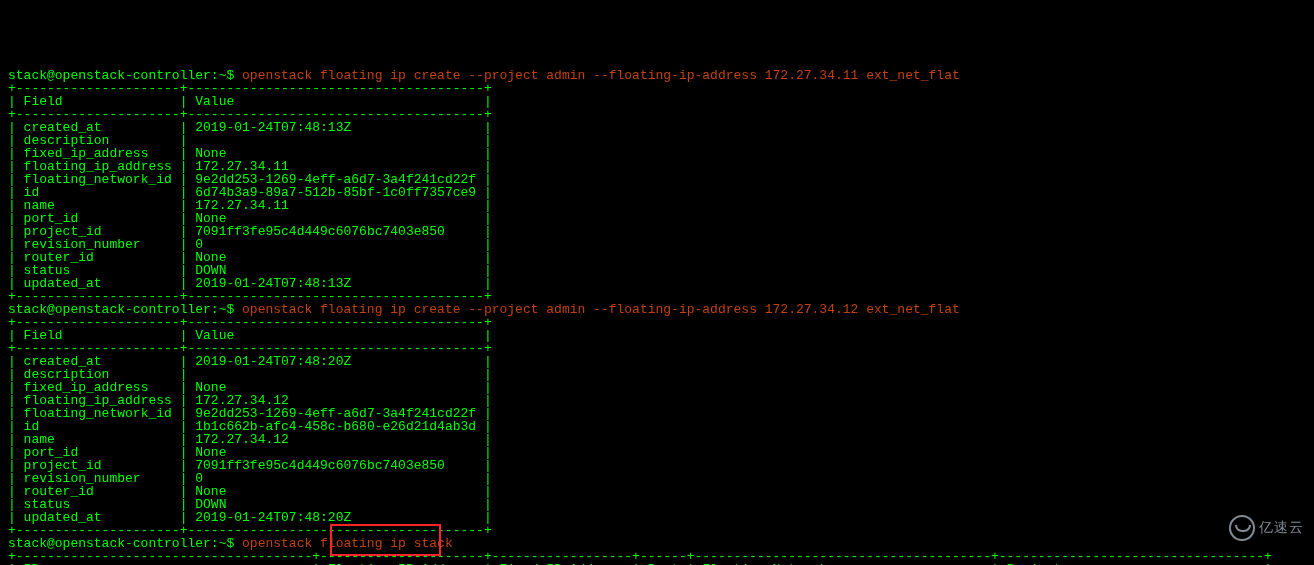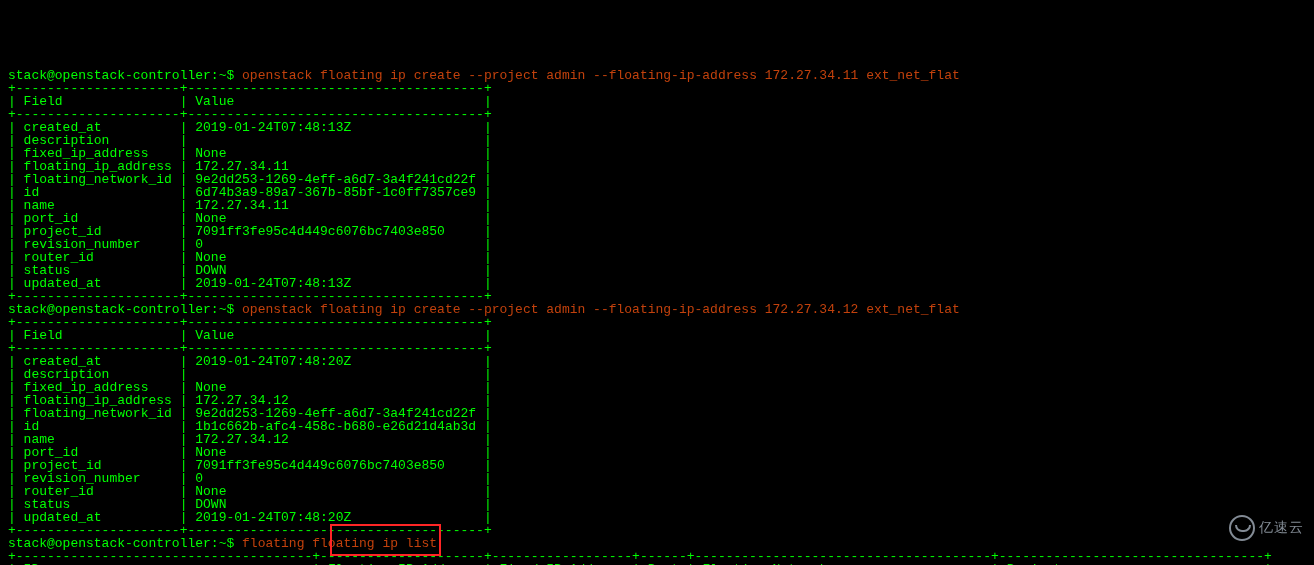--- a/index.html
+++ b/index.html
@@ -69,21 +69,21 @@
 
 <div class="term"><span class="prompt">stack@openstack-controller:~$ </span><span class="cmd">openstack floating ip create --project admin --floating-ip-address 172.27.34.11 ext_net_flat</span>
 <span>+---------------------+--------------------------------------+</span>
 <span>| <span>Field</span>               | <span>Value</span>                                |</span>
 <span>+---------------------+--------------------------------------+</span>
 <span>| <span>created_at</span>          | <span>2019-01-24T07:48:13Z</span>                 |</span>
 <span>| <span>description</span>         | <span></span>                                     |</span>
 <span>| <span>fixed_ip_address</span>    | <span>None</span>                                 |</span>
 <span>| <span>floating_ip_address</span> | <span>172.27.34.11</span>                         |</span>
 <span>| <span>floating_network_id</span> | <span>9e2dd253-1269-4eff-a6d7-3a4f241cd22f</span> |</span>
-<span>| <span>id</span>                  | <span>6d74b3a9-89a7-367b-85bf-1c0ff7357ce9</span> |</span>
+<span>| <span>id</span>                  | <span>6d74b3a9-89a7-512b-85bf-1c0ff7357ce9</span> |</span>
 <span>| <span>name</span>                | <span>172.27.34.11</span>                         |</span>
 <span>| <span>port_id</span>             | <span>None</span>                                 |</span>
 <span>| <span>project_id</span>          | <span>7091ff3fe95c4d449c6076bc7403e850</span>     |</span>
 <span>| <span>revision_number</span>     | <span>0</span>                                    |</span>
 <span>| <span>router_id</span>           | <span>None</span>                                 |</span>
 <span>| <span>status</span>              | <span>DOWN</span>                                 |</span>
 <span>| <span>updated_at</span>          | <span>2019-01-24T07:48:13Z</span>                 |</span>
 <span>+---------------------+--------------------------------------+</span>
 <span class="prompt">stack@openstack-controller:~$ </span><span class="cmd">openstack floating ip create --project admin --floating-ip-address 172.27.34.12 ext_net_flat</span>
 <span>+---------------------+--------------------------------------+</span>
@@ -96,21 +96,21 @@
 <span>| <span>floating_network_id</span> | <span>9e2dd253-1269-4eff-a6d7-3a4f241cd22f</span> |</span>
 <span>| <span>id</span>                  | <span>1b1c662b-afc4-458c-b680-e26d21d4ab3d</span> |</span>
 <span>| <span>name</span>                | <span>172.27.34.12</span>                         |</span>
 <span>| <span>port_id</span>             | <span>None</span>                                 |</span>
 <span>| <span>project_id</span>          | <span>7091ff3fe95c4d449c6076bc7403e850</span>     |</span>
 <span>| <span>revision_number</span>     | <span>0</span>                                    |</span>
 <span>| <span>router_id</span>           | <span>None</span>                                 |</span>
 <span>| <span>status</span>              | <span>DOWN</span>                                 |</span>
 <span>| <span>updated_at</span>          | <span>2019-01-24T07:48:20Z</span>                 |</span>
 <span>+---------------------+--------------------------------------+</span>
-<span class="prompt">stack@openstack-controller:~$ </span><span class="cmd">floating floating ip list</span>
+<span class="prompt">stack@openstack-controller:~$ </span><span class="cmd">openstack floating ip stack</span>
 <span>+--------------------------------------+---------------------+------------------+------+--------------------------------------+----------------------------------+</span>
 <span>| <span>ID</span>                                   | <span>Floating IP Address</span> | <span>Fixed IP Address</span> | <span>Port</span> | <span>Floating Network</span>                     | <span>Project</span>                          |</span>
 
 
 
 </div>
 
 <div class="hl" style="left:330px; top:524px; width:107px; height:28px;"></div>
 
 <div class="wm">

